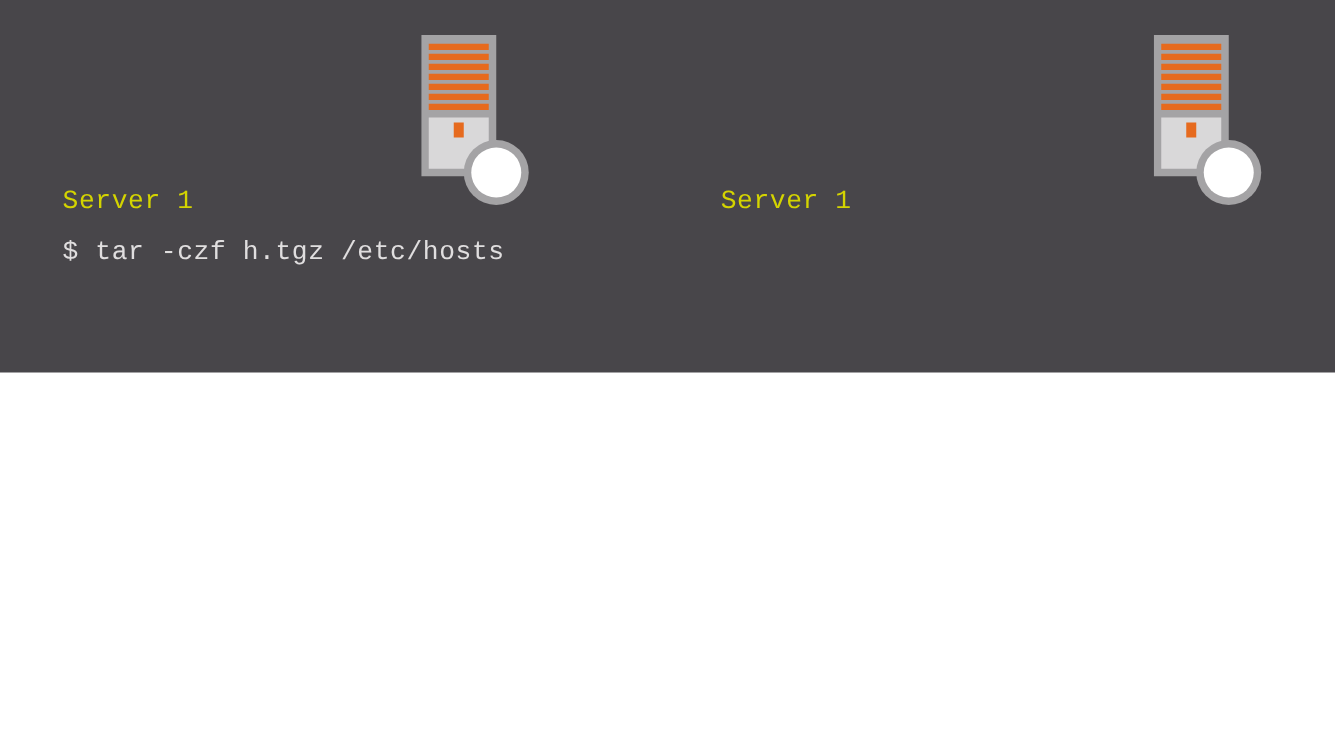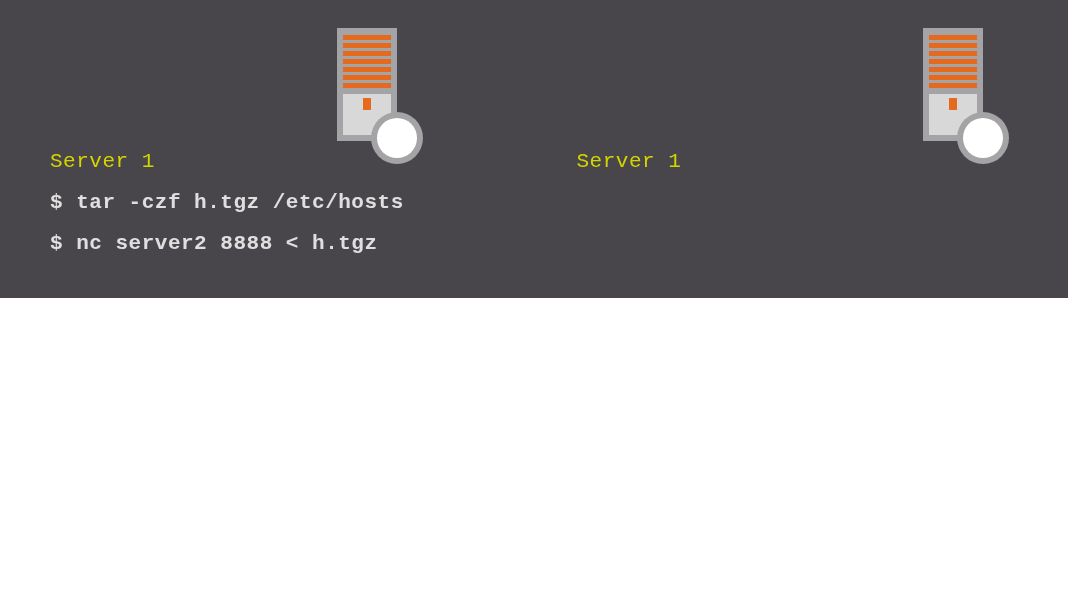--- a/index.html
+++ b/index.html
@@ -48,21 +48,20 @@
       font-size: 21px;
       margin-bottom: 18px;
       letter-spacing: 0.5px;
     }
     .cmd-line {
       color: #e0dedf;
       font-size: 21px;
       margin-bottom: 18px;
       letter-spacing: 0.5px;
       white-space: pre;
-      font-weight: bold;
     }
   </style>
 </head>
 <body>
 
 <div class="terminal-panel">
   <div class="columns">
     <div class="col">
       <div class="server-icon left">
         <svg width="100" height="140" viewBox="0 0 100 140">
@@ -80,21 +79,20 @@
           <rect x="6" y="66" width="48" height="41" fill="#d9d8d9"></rect>
 
           <rect x="26" y="70" width="8" height="12" fill="#e66a1e"></rect>
 
           <circle cx="60" cy="110" r="26" fill="#a4a3a5"></circle>
           <circle cx="60" cy="110" r="20" fill="#ffffff"></circle>
         </svg>
       </div>
       <div class="server-title">Server 1</div>
       <div class="cmd-line">$ tar -czf h.tgz /etc/hosts</div>
-      <div class="cmd-line">$ nc server2 8888 &lt; h.tgz</div>
     </div>
     <div class="col col-right">
       <div class="server-icon right">
         <svg width="100" height="140" viewBox="0 0 100 140">
           <rect x="0" y="0" width="60" height="113" fill="#a4a3a5"></rect>
           <rect x="6" y="7" width="48" height="5" fill="#e66a1e"></rect>
           <rect x="6" y="15" width="48" height="5" fill="#e66a1e"></rect>
           <rect x="6" y="23" width="48" height="5" fill="#e66a1e"></rect>
           <rect x="6" y="31" width="48" height="5" fill="#e66a1e"></rect>
           <rect x="6" y="39" width="48" height="5" fill="#e66a1e"></rect>

